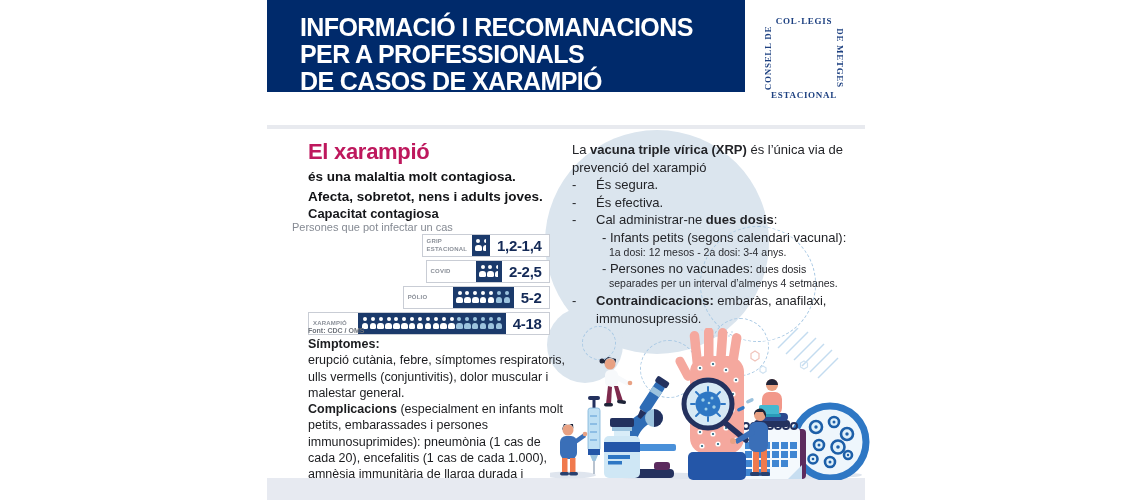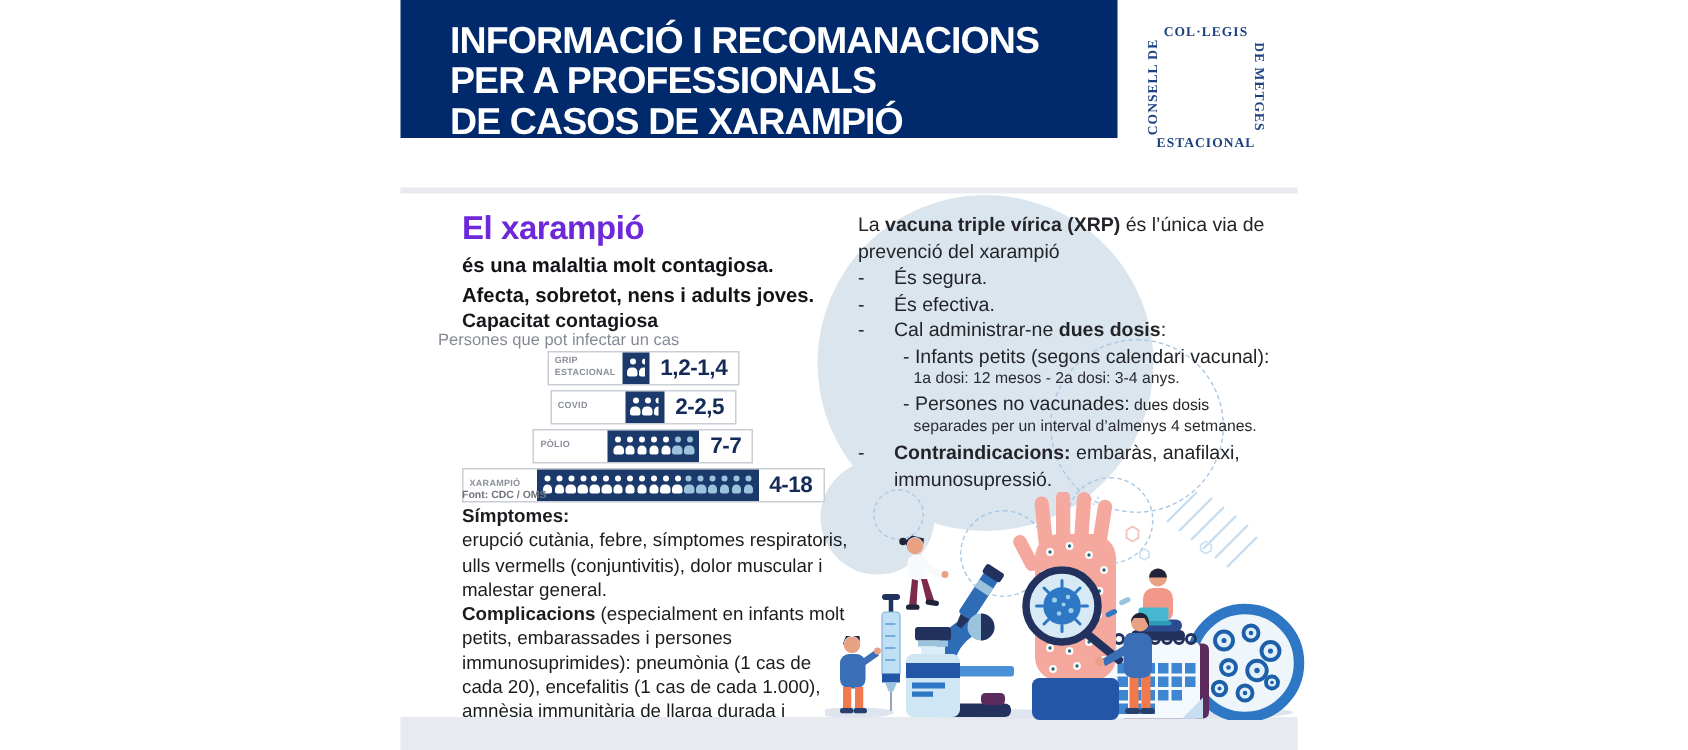--- a/index.html
+++ b/index.html
@@ -15,26 +15,26 @@
   
   .logo{position:absolute;left:768px;top:16px;width:72px;height:84px;color:#1d4080;
         font-family:"Liberation Serif",serif;font-weight:bold;font-size:9px;letter-spacing:0.7px;}
   .logo span{position:absolute;white-space:nowrap;}
   .logo .lt{top:0;left:50%;transform:translateX(-50%);}
   .logo .lb{bottom:0;left:50%;transform:translateX(-50%);}
   .logo .ll{left:0;top:50%;transform:translate(-50%,-50%) rotate(-90deg);}
   .logo .lr{right:0;top:50%;transform:translate(50%,-50%) rotate(90deg);}
 
   
-  .xh{position:absolute;left:308px;top:139px;font-size:22px;font-weight:bold;color:#6d28d9;letter-spacing:-0.3px;}
+  .xh{position:absolute;left:308px;top:139px;font-size:22px;font-weight:bold;color:#be185d;letter-spacing:-0.3px;}
   .intro{position:absolute;left:308px;top:167px;font-size:13.5px;line-height:19.5px;font-weight:bold;color:#121316;}
   .cap-title{position:absolute;left:308px;top:206px;font-size:13px;font-weight:bold;color:#17181c;}
   .cap-sub{position:absolute;left:292px;top:221px;font-size:11px;color:#858a93;}
 
-  .chart{position:absolute;left:308px;top:234px;display:flex;flex-direction:column;align-items:center;gap:3px;}
+  .chart{position:absolute;left:308px;top:234px;display:flex;flex-direction:column;align-items:flex-end;gap:3px;}
   .crow{display:inline-flex;align-items:stretch;height:21px;border:1.2px solid #c9cdd5;background:#ffffff;}
   .clabel{width:43px;padding:0 2px 0 4px;font-size:6px;font-weight:bold;color:#8a8f98;
           text-transform:uppercase;line-height:1.3;display:flex;align-items:center;letter-spacing:0.2px;}
   .cbar{background:#1b3a6b;display:flex;align-items:center;padding:0 3px;}
   .cval{display:flex;align-items:center;padding:0 7px;font-size:15px;font-weight:bold;color:#142a57;letter-spacing:-0.3px;}
   .picon{position:relative;width:6.5px;height:13.5px;margin:0 0.7px;flex:none;}
   .picon::before{content:"";position:absolute;top:0.5px;left:1.25px;width:4px;height:4px;border-radius:50%;background:#ffffff;}
   .picon::after{content:"";position:absolute;bottom:1.5px;left:0;width:6.5px;height:6px;
                 border-radius:3px 3px 1.5px 1.5px;background:#ffffff;}
   .picon.light::before,.picon.light::after{background:#9cc3de;}
@@ -125,21 +125,21 @@
         <div class="clabel">PÒLIO</div>
         <div class="cbar">
           <span class="picon"></span>
           <span class="picon"></span>
           <span class="picon"></span>
           <span class="picon"></span>
           <span class="picon"></span>
           <span class="picon light"></span>
           <span class="picon light"></span>
         </div>
-        <div class="cval">7-7</div>
+        <div class="cval">5-2</div>
       </div>
       <div class="crow">
         <div class="clabel">XARAMPIÓ</div>
         <div class="cbar">
           <span class="picon"></span>
           <span class="picon"></span>
           <span class="picon"></span>
           <span class="picon"></span>
           <span class="picon"></span>
           <span class="picon"></span>

